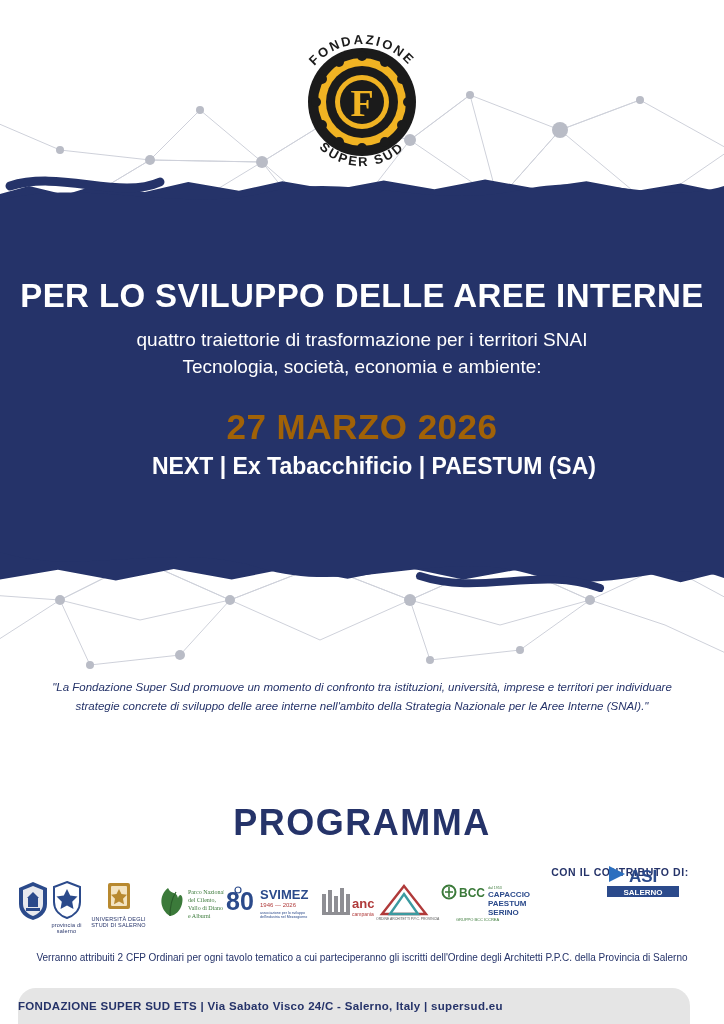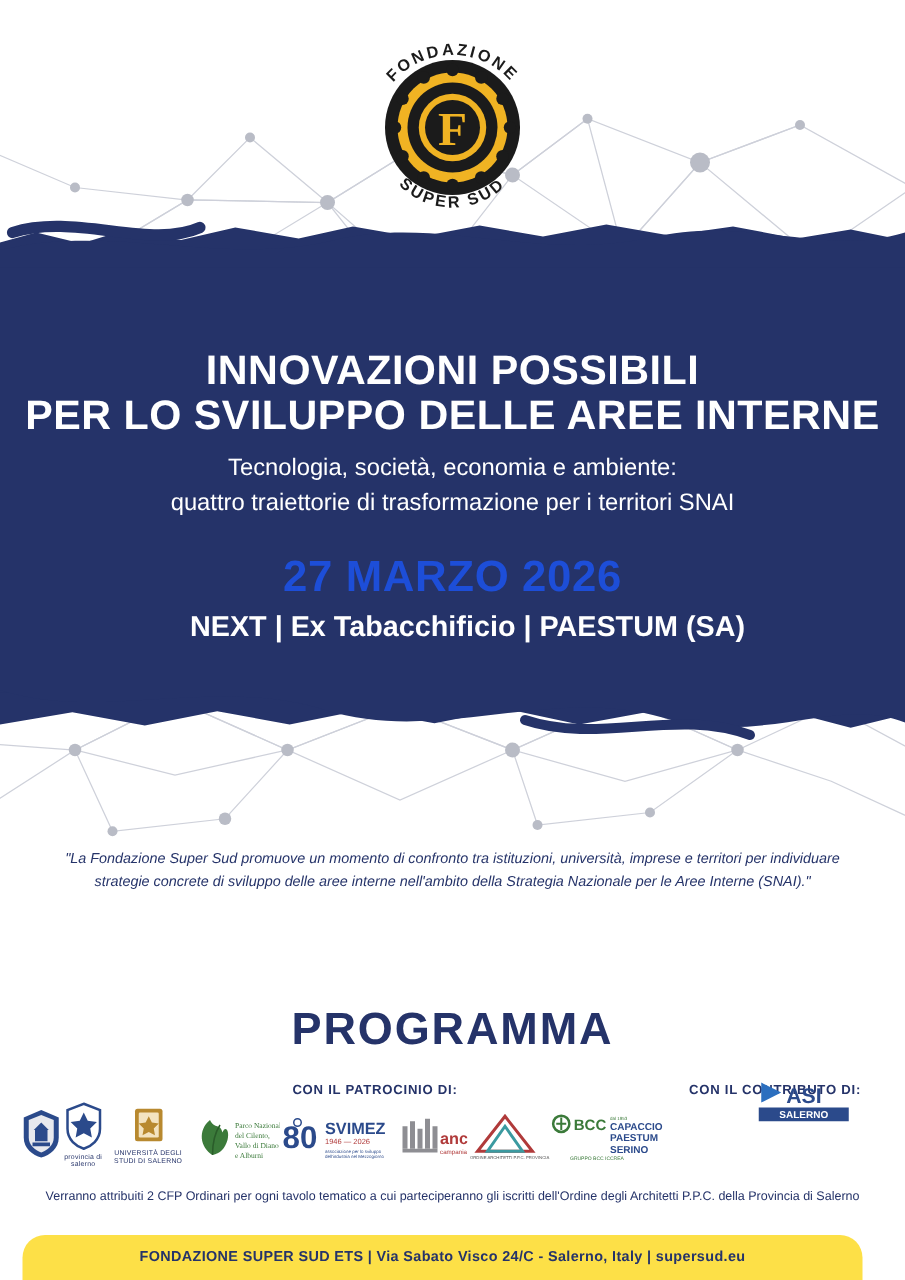--- a/index.html
+++ b/index.html
@@ -86,21 +86,21 @@
   .subtitle {
     margin-top: 12px;
     font-size: 19px;
     line-height: 1.45;
     font-weight: 400;
   }
   .date {
     margin-top: 26px;
     font-size: 35px;
     font-weight: bold;
-    color: #1d4ed8;
+    color: #a16207;
     letter-spacing: 0.5px;
   }
   .venue {
     margin-top: 6px;
     font-size: 23px;
     font-weight: bold;
     color: #ffffff;
     padding-left: 24px;
   }
 
@@ -154,21 +154,21 @@
     letter-spacing: 0.6px;
     color: #253369;
   }
   .logo-row {
     position: absolute;
     left: 16px;
     top: 880px;
     width: 520px;
     height: 56px;
     display: flex;
-    align-items: center;
+    align-items: flex-start;
     justify-content: space-between;
   }
   .logo-row-right {
     position: absolute;
     left: 590px;
     top: 852px;
     width: 110px;
     height: 56px;
     display: flex;
     align-items: center;
@@ -204,25 +204,25 @@
     color: #253369;
   }
 
   
   .footer-bar {
     position: absolute;
     left: 18px;
     bottom: 0;
     width: 672px;
     height: 36px;
-    background: #fde047;
+    background: #e5e5e5;
     border-radius: 18px 18px 0 0;
     display: flex;
     align-items: center;
-    justify-content: center;
+    justify-content: flex-start;
   }
   .footer-bar .txt {
     font-size: 11.5px;
     font-weight: bold;
     color: #253369;
     letter-spacing: 0.3px;
   }
 </style>
 </head>
 <body>
@@ -324,35 +324,33 @@
       <text font-family="Liberation Sans, sans-serif" font-size="13" font-weight="bold" fill="#1b1b1b" letter-spacing="2.2">
         <textPath href="#arcTop" startOffset="50%" text-anchor="middle">FONDAZIONE</textPath>
       </text>
       <text font-family="Liberation Sans, sans-serif" font-size="13" font-weight="bold" fill="#1b1b1b" letter-spacing="2.2">
         <textPath href="#arcBot" startOffset="50%" text-anchor="middle">SUPER SUD</textPath>
       </text>
     </svg>
   </div>
 
   <div class="headline">
-    <div class="title-1">INNOVAZIONI POSSIBILI</div>
     <div class="title-2">PER LO SVILUPPO DELLE AREE INTERNE</div>
     <div class="subtitle">
+      <div>quattro traiettorie di trasformazione per i territori SNAI</div>
       <div>Tecnologia, società, economia e ambiente:</div>
-      <div>quattro traiettorie di trasformazione per i territori SNAI</div>
     </div>
     <div class="date">27 MARZO 2026</div>
     <div class="venue">NEXT | Ex Tabacchificio | PAESTUM (SA)</div>
   </div>
 
   <div class="quote">"La Fondazione Super Sud promuove un momento di confronto tra istituzioni, università, imprese e territori per individuare strategie concrete di sviluppo delle aree interne nell'ambito della Strategia Nazionale per le Aree Interne (SNAI)."</div>
 
   <div class="programma">PROGRAMMA</div>
 
-  <div class="sponsor-head-left">CON IL PATROCINIO DI:</div>
   <div class="sponsor-head-right">CON IL CONTRIBUTO DI:</div>
 
   <div class="logo-row">
 
     <div class="sponsor">
       <svg class="mark" width="34" height="42" viewBox="0 0 34 42" xmlns="http://www.w3.org/2000/svg">
         <path d="M17 2 L31 8 V24 C31 33 24 38 17 40 C10 38 3 33 3 24 V8 Z" fill="#2b4a8b" stroke="#1d3straight" stroke-width="0"></path>
         <path d="M17 6 L27 10 V24 C27 30 22 34 17 36 C12 34 7 30 7 24 V10 Z" fill="#e8e9ee"></path>
         <path d="M10 28 h14 v3 h-14 z" fill="#2b4a8b"></path>
         <path d="M12 18 h10 v9 h-10 z" fill="#2b4a8b"></path>

